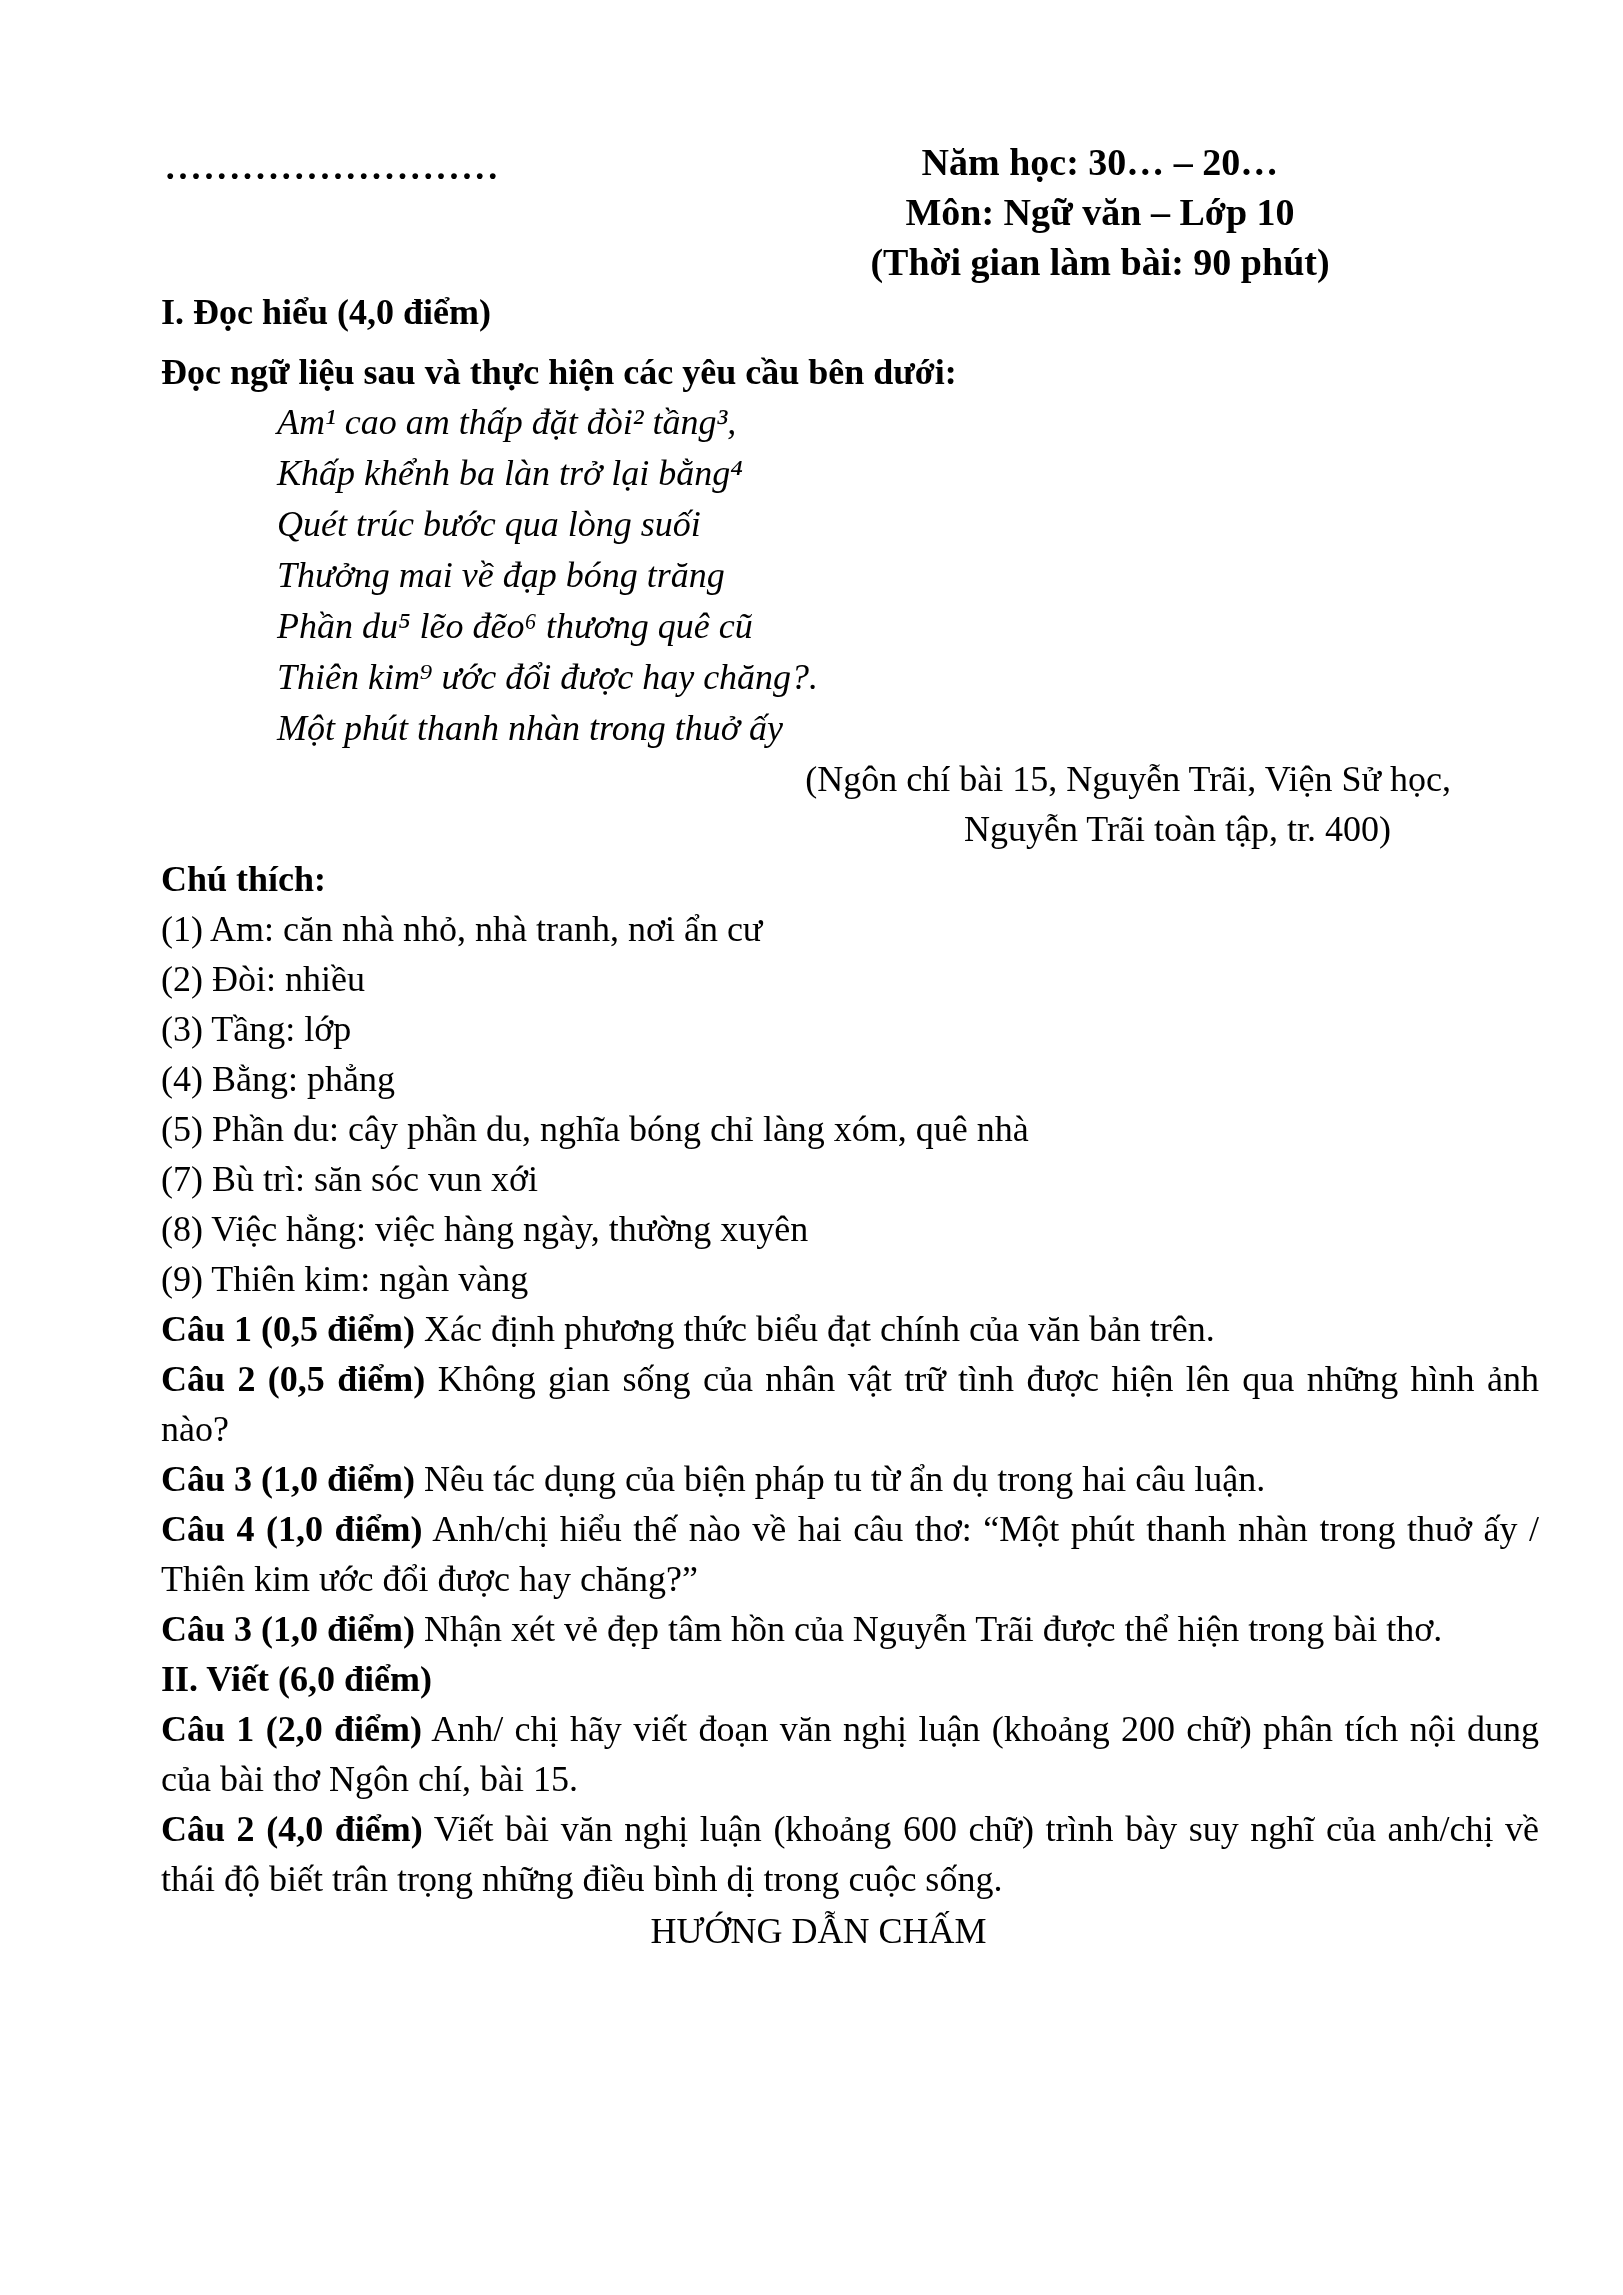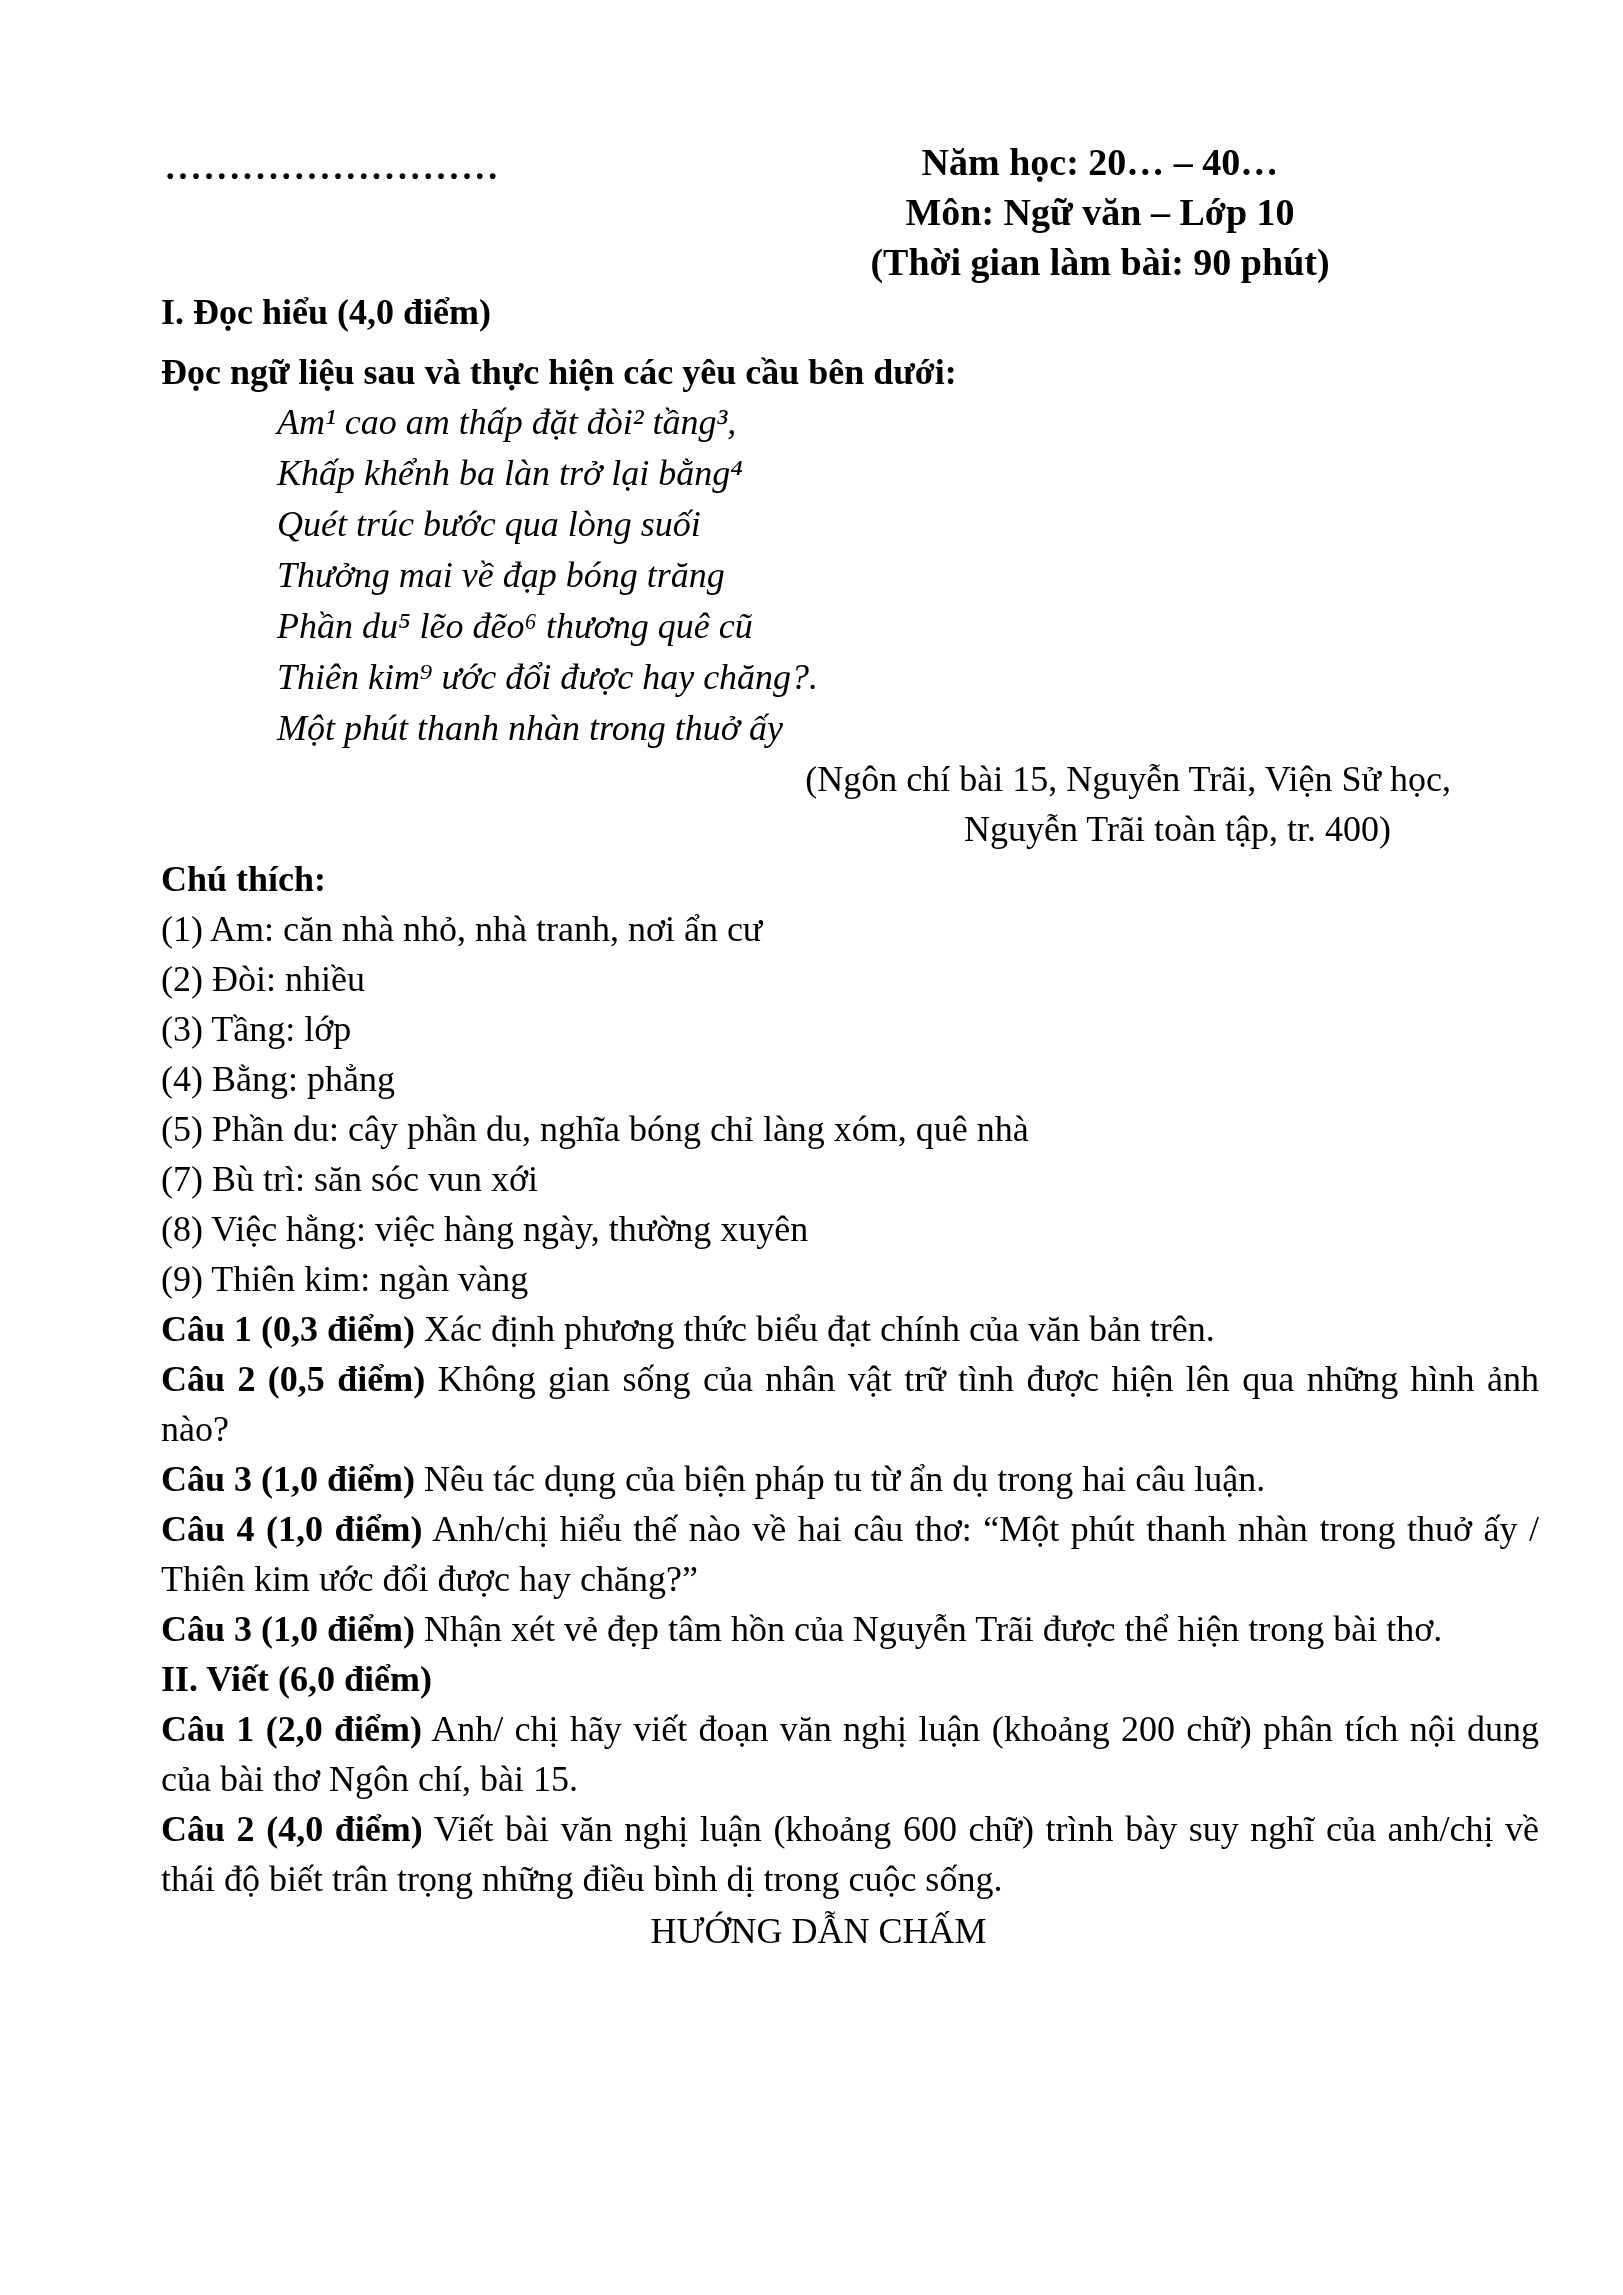--- a/index.html
+++ b/index.html
@@ -55,21 +55,21 @@
   }
 </style>
 </head>
 <body>
 
 <div class="page">
 
   <div class="header-wrap">
     <div class="school-dots">..........................</div>
     <div class="exam-info">
-      <div class="line">Năm học: 20… – 40…</div>
+      <div class="line">Năm học: 30… – 20…</div>
       <div class="line">Môn: Ngữ văn – Lớp 10</div>
       <div class="line">(Thời gian làm bài: 90 phút)</div>
     </div>
   </div>
 
   <div class="section-title">I. Đọc hiểu (4,0 điểm)</div>
 
   <div class="instruction">Đọc ngữ liệu sau và thực hiện các yêu cầu bên dưới:</div>
 
   <div class="poem">
@@ -93,21 +93,21 @@
     <div class="note">(1) Am: căn nhà nhỏ, nhà tranh, nơi ẩn cư</div>
     <div class="note">(2) Đòi: nhiều</div>
     <div class="note">(3) Tầng: lớp</div>
     <div class="note">(4) Bằng: phẳng</div>
     <div class="note">(5) Phần du: cây phần du, nghĩa bóng chỉ làng xóm, quê nhà</div>
     <div class="note">(7) Bù trì: săn sóc vun xới</div>
     <div class="note">(8) Việc hằng: việc hàng ngày, thường xuyên</div>
     <div class="note">(9) Thiên kim: ngàn vàng</div>
   </div>
 
-  <p class="question"><b class="q-label">Câu 1 (0,3 điểm)</b> <span>Xác định phương thức biểu đạt chính của văn bản trên.</span></p>
+  <p class="question"><b class="q-label">Câu 1 (0,5 điểm)</b> <span>Xác định phương thức biểu đạt chính của văn bản trên.</span></p>
   <p class="question"><b class="q-label">Câu 2 (0,5 điểm)</b> <span>Không gian sống của nhân vật trữ tình được hiện lên qua những hình ảnh nào?</span></p>
   <p class="question"><b class="q-label">Câu 3 (1,0 điểm)</b> <span>Nêu tác dụng của biện pháp tu từ ẩn dụ trong hai câu luận.</span></p>
   <p class="question"><b class="q-label">Câu 4 (1,0 điểm)</b> <span>Anh/chị hiểu thế nào về hai câu thơ: “Một phút thanh nhàn trong thuở ấy / Thiên kim ước đổi được hay chăng?”</span></p>
   <p class="question"><b class="q-label">Câu 3 (1,0 điểm)</b> <span>Nhận xét vẻ đẹp tâm hồn của Nguyễn Trãi được thể hiện trong bài thơ.</span></p>
 
   <div class="section-title">II. Viết (6,0 điểm)</div>
 
   <p class="question"><b class="q-label">Câu 1 (2,0 điểm)</b> <span>Anh/ chị hãy viết đoạn văn nghị luận (khoảng 200 chữ) phân tích nội dung của bài thơ Ngôn chí, bài 15.</span></p>
   <p class="question"><b class="q-label">Câu 2 (4,0 điểm)</b> <span>Viết bài văn nghị luận (khoảng 600 chữ) trình bày suy nghĩ của anh/chị về thái độ biết trân trọng những điều bình dị trong cuộc sống.</span></p>
 

